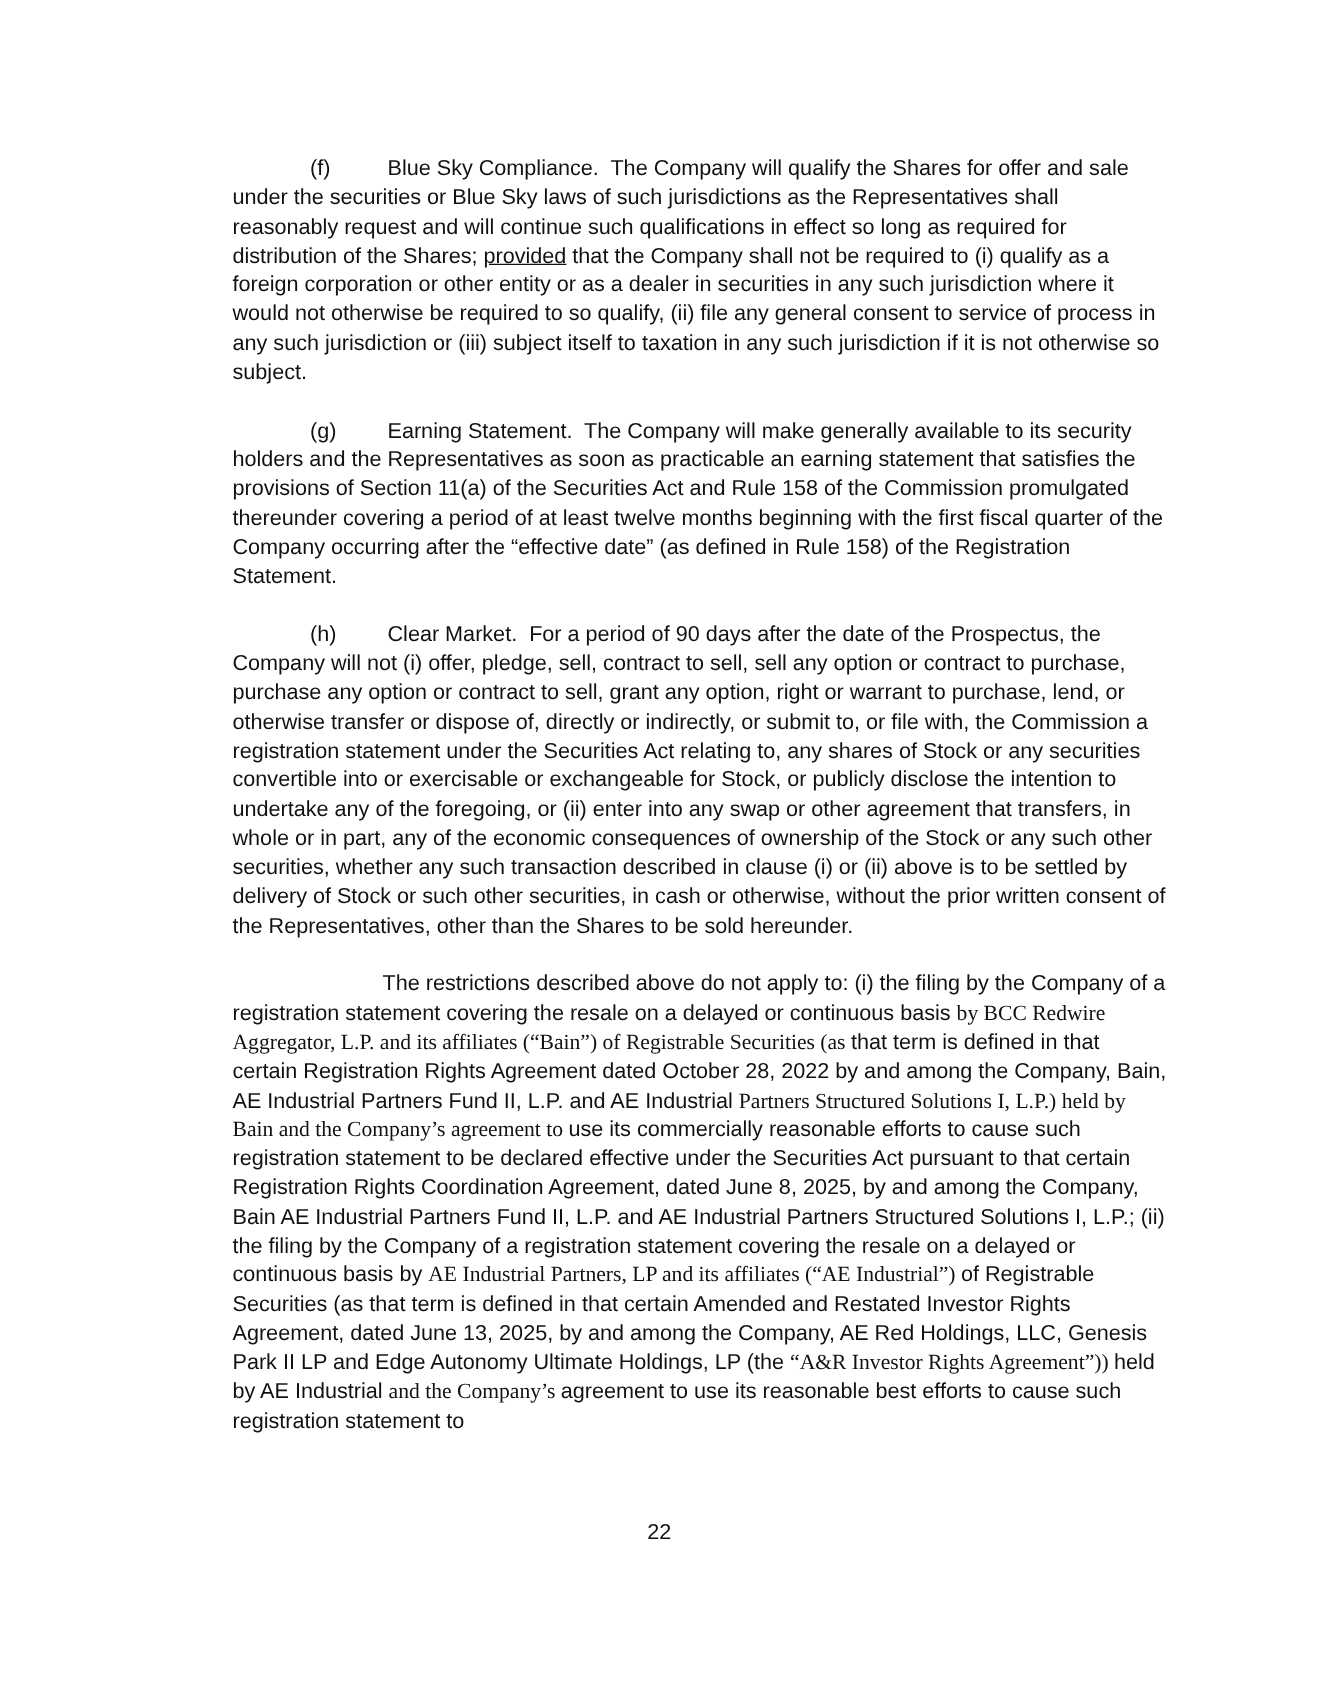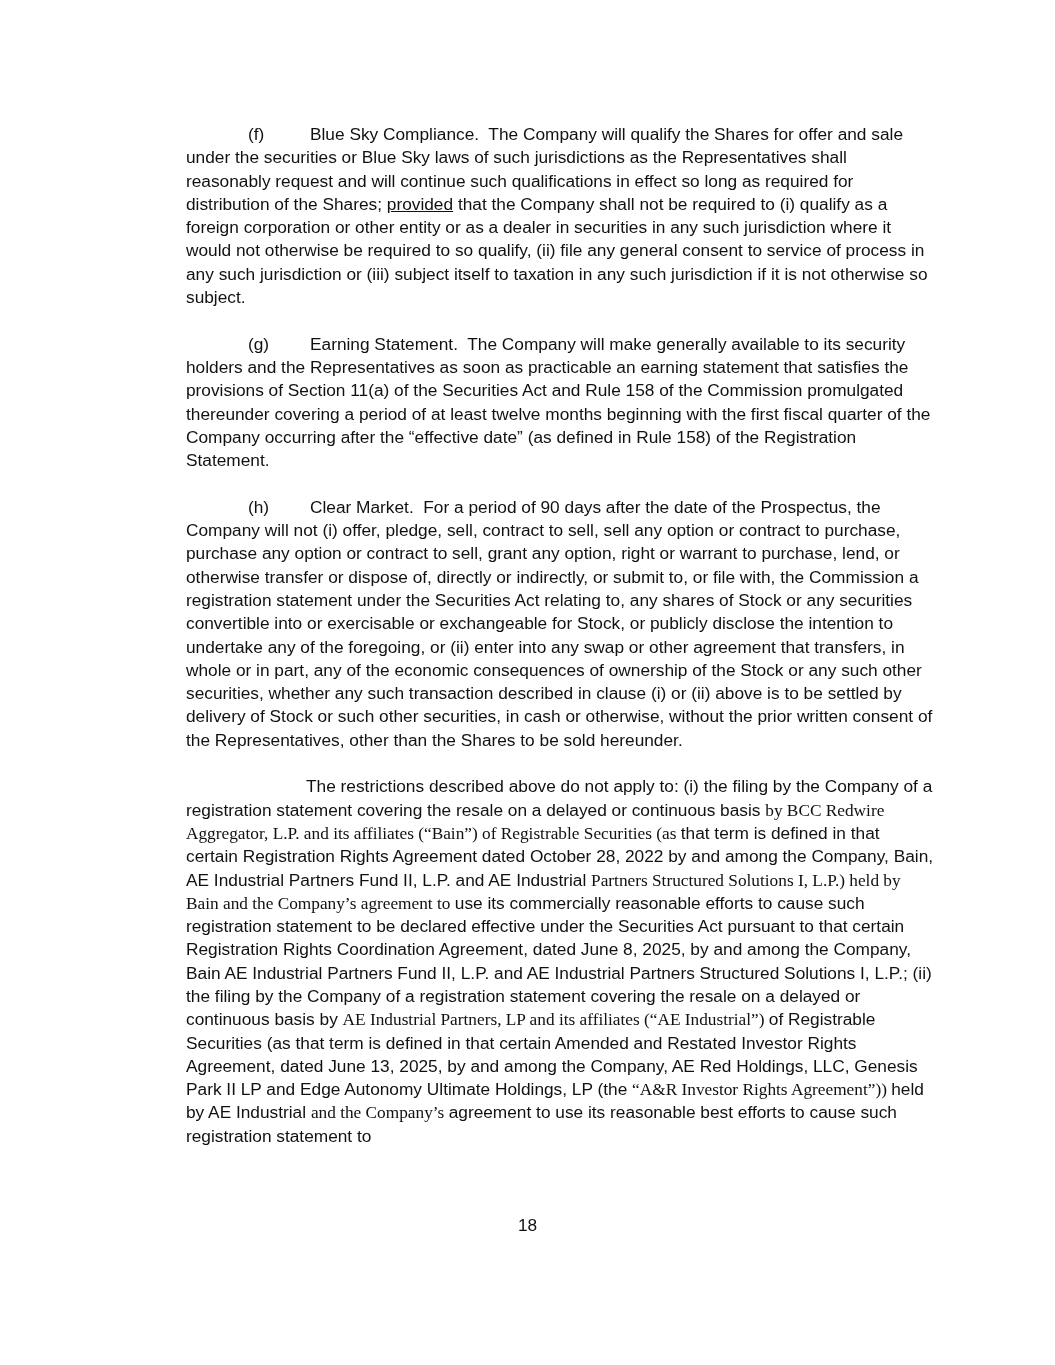--- a/index.html
+++ b/index.html
@@ -54,14 +54,14 @@
 </head>
 <body>
 
 <main class="page" style="background: rgb(255, 255, 255);">
   <div class="content" id="paragraphs" style="color: rgb(17, 17, 17);">
       <p style="text-indent: 62px;"><span class="label">(f)</span><span class="">Blue Sky Compliance.&nbsp; The Company will qualify the Shares for offer and sale under the securities or Blue Sky laws of such jurisdictions as the Representatives shall reasonably request and will continue such qualifications in effect so long as required for distribution of the Shares; </span><span class="underline">provided</span><span class=""> that the Company shall not be required to (i) qualify as a foreign corporation or other entity or as a dealer in securities in any such jurisdiction where it would not otherwise be required to so qualify, (ii) file any general consent to service of process in any such jurisdiction or (iii) subject itself to taxation in any such jurisdiction if it is not otherwise so subject.</span></p>
       <p style="text-indent: 62px;"><span class="label">(g)</span><span class="">Earning Statement.&nbsp; The Company will make generally available to its security holders and the Representatives as soon as practicable an earning statement that satisfies the provisions of Section 11(a) of the Securities Act and Rule 158 of the Commission promulgated thereunder covering a period of at least twelve months beginning with the first fiscal quarter of the Company occurring after the “effective date” (as defined in Rule 158) of the Registration Statement.</span></p>
       <p style="text-indent: 62px;"><span class="label">(h)</span><span class="">Clear Market.&nbsp; For a period of 90 days after the date of the Prospectus, the Company will not (i) offer, pledge, sell, contract to sell, sell any option or contract to purchase, purchase any option or contract to sell, grant any option, right or warrant to purchase, lend, or otherwise transfer or dispose of, directly or indirectly, or submit to, or file with, the Commission a registration statement under the Securities Act relating to, any shares of Stock or any securities convertible into or exercisable or exchangeable for Stock, or publicly disclose the intention to undertake any of the foregoing, or (ii) enter into any swap or other agreement that transfers, in whole or in part, any of the economic consequences of ownership of the Stock or any such other securities, whether any such transaction described in clause (i) or (ii) above is to be settled by delivery of Stock or such other securities, in cash or otherwise, without the prior written consent of the Representatives, other than the Shares to be sold hereunder.</span></p>
       <p style="text-indent: 120px;"><span class="">The restrictions described above do not apply to: (i) the filing by the Company of a registration statement covering the resale on a delayed or continuous basis </span><span class="serif">by BCC Redwire Aggregator, L.P. and its affiliates (“Bain”) of Registrable Securities (as </span><span class="">that term is defined in that certain Registration Rights Agreement dated October 28, 2022 by and among the Company, Bain, AE Industrial Partners Fund II, L.P. and AE Industrial </span><span class="serif">Partners Structured Solutions I, L.P.) held by Bain and the Company’s agreement to </span><span class="">use its commercially reasonable efforts to cause such registration statement to be declared effective under the Securities Act pursuant to that certain Registration Rights Coordination Agreement, dated June 8, 2025, by and among the Company, Bain AE Industrial Partners Fund II, L.P. and AE Industrial Partners Structured Solutions I, L.P.; (ii) the filing by the Company of a registration statement covering the resale on a delayed or continuous basis by </span><span class="serif">AE Industrial Partners, LP and its affiliates (“AE Industrial”) </span><span class="">of Registrable Securities (as that term is defined in that certain Amended and Restated Investor Rights Agreement, dated June 13, 2025, by and among the Company, AE Red Holdings, LLC, Genesis Park II LP and Edge Autonomy Ultimate Holdings, LP (the </span><span class="serif">“A&amp;R Investor Rights Agreement”)) </span><span class="">held by AE Industrial </span><span class="serif">and the Company’s </span><span class="">agreement to use its reasonable best efforts to cause such registration statement to</span></p>
     </div>
-  <div class="footer">18</div>
+  <div class="footer">22</div>
 </main>
 
 </body></html>

